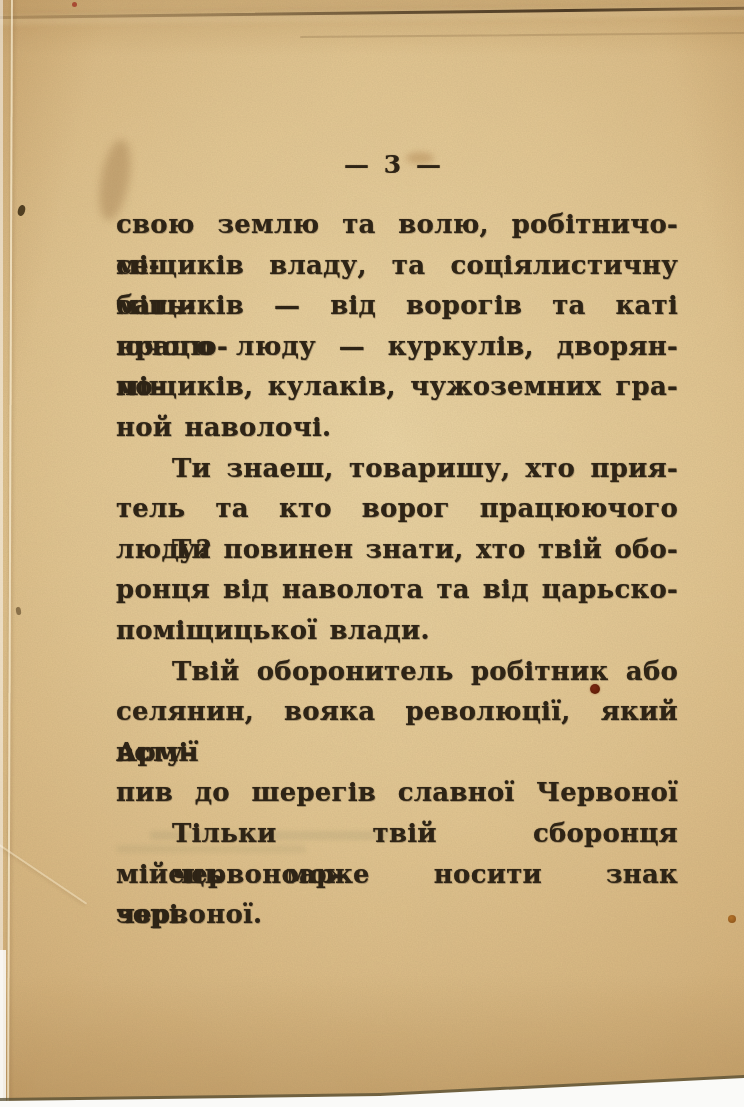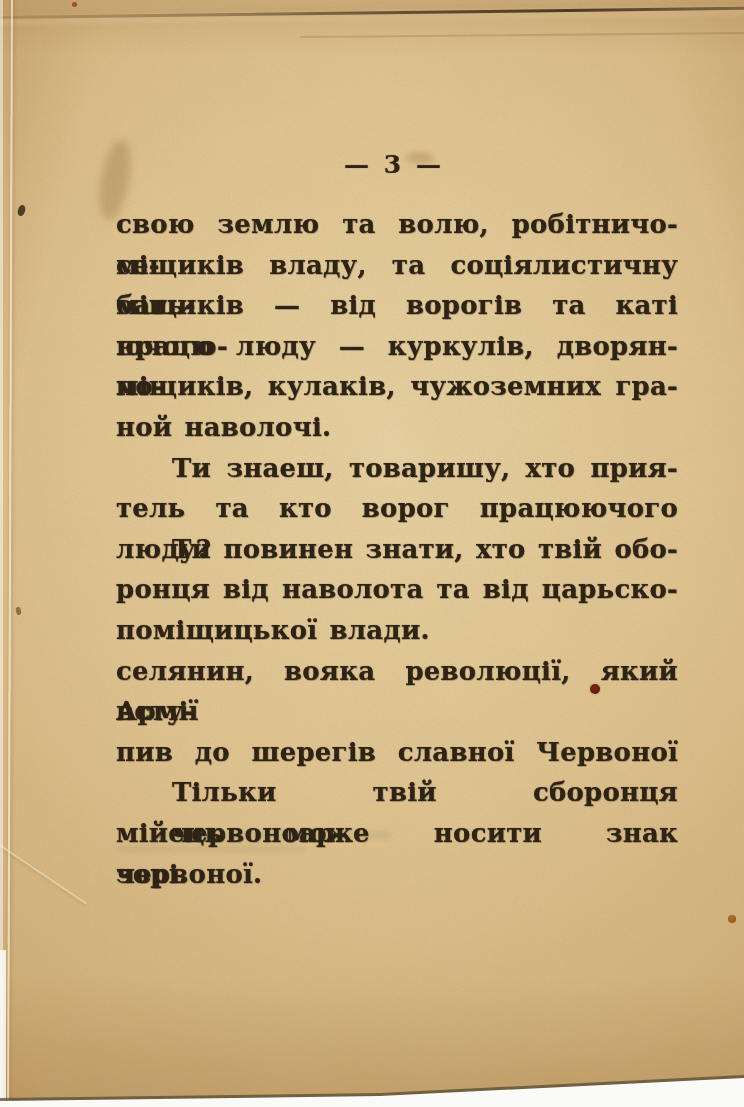--- a/index.html
+++ b/index.html
@@ -131,20 +131,21 @@
     <div class="line">міщиків владу, та соціялистичну бать-</div>
     <div class="line">міщиків — від ворогів та каті працю-</div>
     <div class="line">ючого люду — куркулів, дворян-по-</div>
     <div class="line">міщиків, кулаків, чужоземних гра-</div>
     <div class="line last">ной наволочі.</div>
     <div class="line indent">Ти знаеш, товаришу, хто прия-</div>
     <div class="line">тель та кто ворог працюючого люду?</div>
     <div class="line indent">Ти повинен знати, хто твій обо-</div>
     <div class="line">ронця від наволота та від царьско-</div>
     <div class="line last">поміщицької влади.</div>
+    <div class="line indent">Твій оборонитель робітник або</div>
     <div class="line">селянин, вояка революції, який всту-</div>
     <div class="line last">Армії</div>
     <div class="line">пив до шерегів славної Червоної</div>
     <div class="line indent">Тільки твій сборонця червоноар-</div>
     <div class="line">мійець може носити знак червоної.</div>
     <div class="line last">зорі.</div>
   </div>
 
   <div class="bottom-edge-band"></div>
   <div class="bottom-white"></div>

